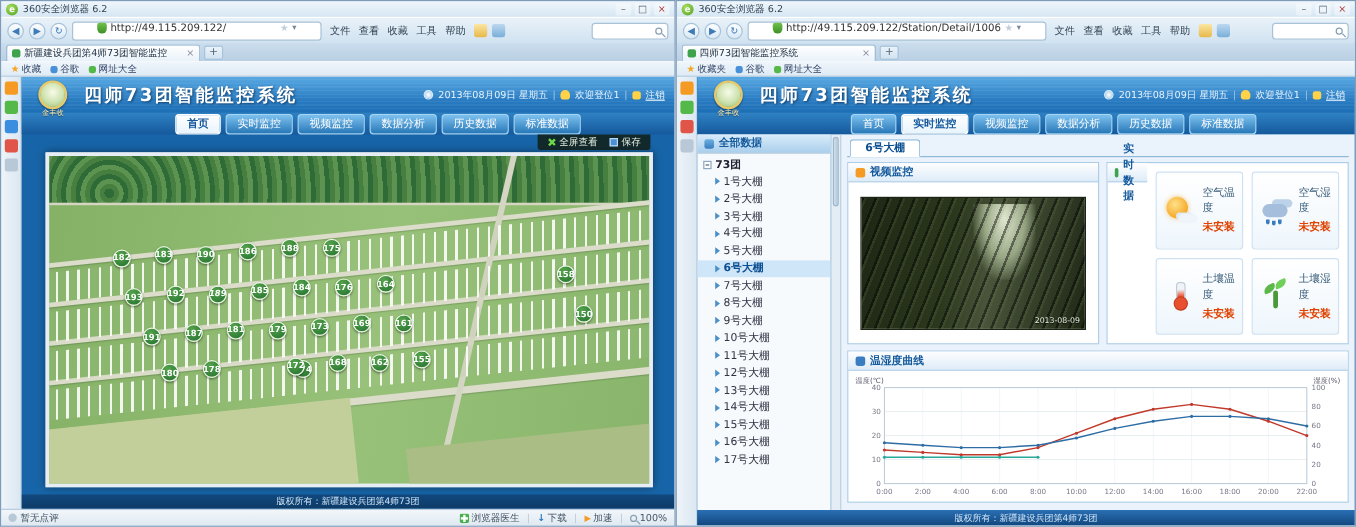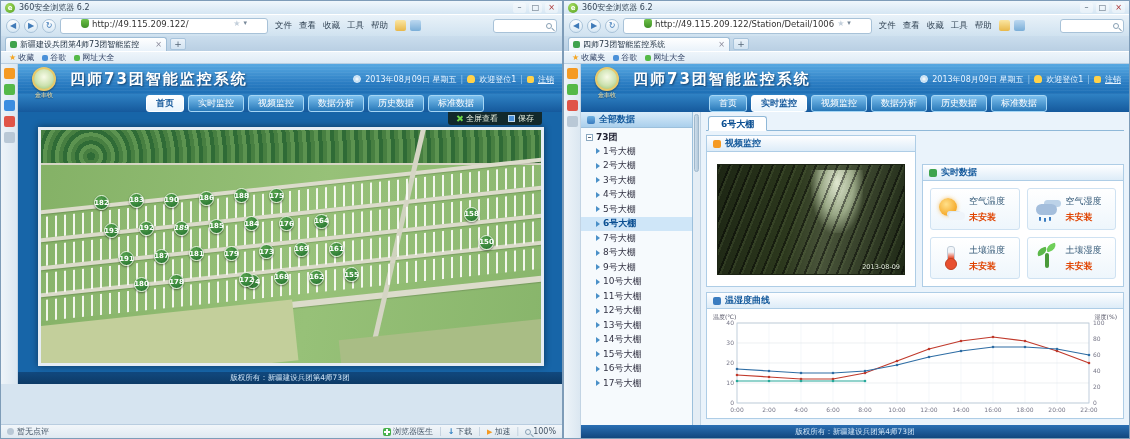--- a/index.html
+++ b/index.html
@@ -89,21 +89,21 @@
   .rv{position:absolute;width:5px;height:130%;left:70%;top:-10%;background:#d5d5c4;transform:rotate(13deg);}
   .band{position:absolute;left:-8%;width:116%;height:9%;transform:rotate(-6deg);background:repeating-linear-gradient(96deg,rgba(252,252,248,.92) 0 2px,rgba(160,195,140,.12) 2px 9px);}
   .b1{top:26%;}.b2{top:38%;}.b3{top:50%;}.b4{top:62%;}
   .bare{position:absolute;left:-5%;bottom:-5%;width:56%;height:26%;background:#c3cf9b;transform:rotate(-6deg);}
   .bare2{position:absolute;right:-6%;bottom:-9%;width:46%;height:24%;background:#a9bd85;transform:rotate(-6deg);}
   .banner{position:absolute;left:3%;top:6%;background:linear-gradient(#e33b25,#c11808);color:#fff;font-size:10.5px;font-weight:bold;padding:1px 9px;letter-spacing:1px;border:1px solid #f7d8a0;box-shadow:0 1px 3px rgba(0,0,0,.4);z-index:4;white-space:nowrap;}
   .markers{position:absolute;inset:0;z-index:3;}
   .marker{position:absolute;width:15px;height:15px;margin:-7px 0 0 -7px;border-radius:50%;background:radial-gradient(circle at 35% 30%,#58a44e,#1f6e2d);border:1px solid #e4f3dc;color:#fff;font-size:7px;font-weight:bold;display:flex;align-items:center;justify-content:center;box-shadow:0 1px 2px rgba(0,0,0,.45);cursor:pointer;}
 
   
-  .statusbar{height:14px;flex:0 0 14px;background:linear-gradient(#f2f6fa,#dfe9f1);border-top:1px solid #b9cde0;display:flex;align-items:center;padding:0 6px;font-size:8px;color:#456;margin-top:40px;}
+  .statusbar{height:14px;flex:0 0 14px;background:linear-gradient(#f2f6fa,#dfe9f1);border-top:1px solid #b9cde0;display:flex;align-items:center;padding:0 6px;font-size:8px;color:#456;}
   .sb-left{display:flex;align-items:center;gap:3px;}
   .sb-ico{width:7px;height:7px;border-radius:50%;background:#b9c8d6;display:inline-block;}
   .sb-right{margin-left:auto;display:flex;align-items:center;gap:6px;}
   .sb-item{display:flex;align-items:center;gap:2px;cursor:pointer;}
   .sb-sep{color:#b8c8d8;}
   .ic-doctor{width:8px;height:8px;border-radius:2px;display:inline-block;background:linear-gradient(#fff,#fff) center/2px 6px no-repeat,linear-gradient(#fff,#fff) center/6px 2px no-repeat,#46b04a;}
 
   
   .content{flex:1;display:flex;overflow:hidden;background:#bdd7ec;}
   .tree{width:112px;flex:0 0 112px;background:#f6fafd;border-right:1px solid #9cc0dc;display:flex;flex-direction:column;}
@@ -117,21 +117,21 @@
   .tree-item.selected{background:#cfe6f8;color:#0b4f92;font-weight:bold;}
   .ti-arrow{width:0;height:0;border-left:4px solid #4a90c8;border-top:3px solid transparent;border-bottom:3px solid transparent;display:inline-block;}
   .tree-scroll{width:8px;flex:0 0 8px;background:#e4edf5;border-right:1px solid #c2d4e4;position:relative;cursor:pointer;}
   .tree-scroll .thumb{position:absolute;top:2px;left:1px;width:5px;height:58px;background:linear-gradient(90deg,#cfdeeb,#b3c9db);border:1px solid #9fb8cc;border-radius:3px;}
   .main{flex:1;display:flex;flex-direction:column;background:#eaf3fb;padding:3px 5px;overflow:hidden;}
   .ctabs{height:16px;flex:0 0 16px;border-bottom:1px solid #8fb8d8;display:flex;align-items:flex-end;padding-left:2px;}
   .ctab{height:15px;background:#fff;border:1px solid #8fb8d8;border-bottom:1px solid #fff;border-radius:3px 3px 0 0;padding:0 12px;font-size:9px;line-height:14px;color:#0b4f92;font-weight:bold;position:relative;top:1px;cursor:pointer;}
   .panels-row{display:flex;gap:6px;margin-top:4px;height:152px;flex:0 0 152px;}
   .panel{background:#fff;border:1px solid #aecde6;}
   .video-panel{width:210px;flex:0 0 210px;display:flex;flex-direction:column;}
-  .data-panel{flex:1;display:flex;flex-direction:column;margin-top:29px;}
+  .data-panel{flex:1;display:flex;}
   .chart-panel{margin-top:5px;display:flex;flex-direction:column;flex:0 0 127px;height:127px;}
   .panel-h{height:16px;flex:0 0 16px;background:linear-gradient(#fefeff,#ddecf8);border-bottom:1px solid #aecde6;display:flex;align-items:center;gap:4px;padding:0 6px;font-size:9px;font-weight:bold;color:#155a9c;}
   .ph-ico{width:8px;height:8px;border-radius:2px;display:inline-block;}
   .ph-cam{background:#f59a23;}.ph-data{background:#3fa34d;}.ph-chart{background:#3a7cc0;}
   .panel-b{flex:1;padding:4px;overflow:hidden;}
   .vb{display:flex;align-items:center;justify-content:center;}
   .video{width:188px;height:111px;position:relative;border:1px solid #1c2414;overflow:hidden;
     background:linear-gradient(100deg,#1d2614,#2c381d 40%,#49543a 58%,#1f2916 100%);cursor:pointer;}
   .v-sky{position:absolute;left:50%;top:5%;width:28%;height:58%;background:radial-gradient(ellipse at 50% 20%,#dfe6cf 0%,#9aa887 45%,rgba(80,95,60,0) 75%);}
   .v-rows{position:absolute;inset:0;background:repeating-linear-gradient(112deg,rgba(0,0,0,.45) 0 2px,rgba(120,140,90,.16) 2px 4px,rgba(0,0,0,0) 4px 10px);}

